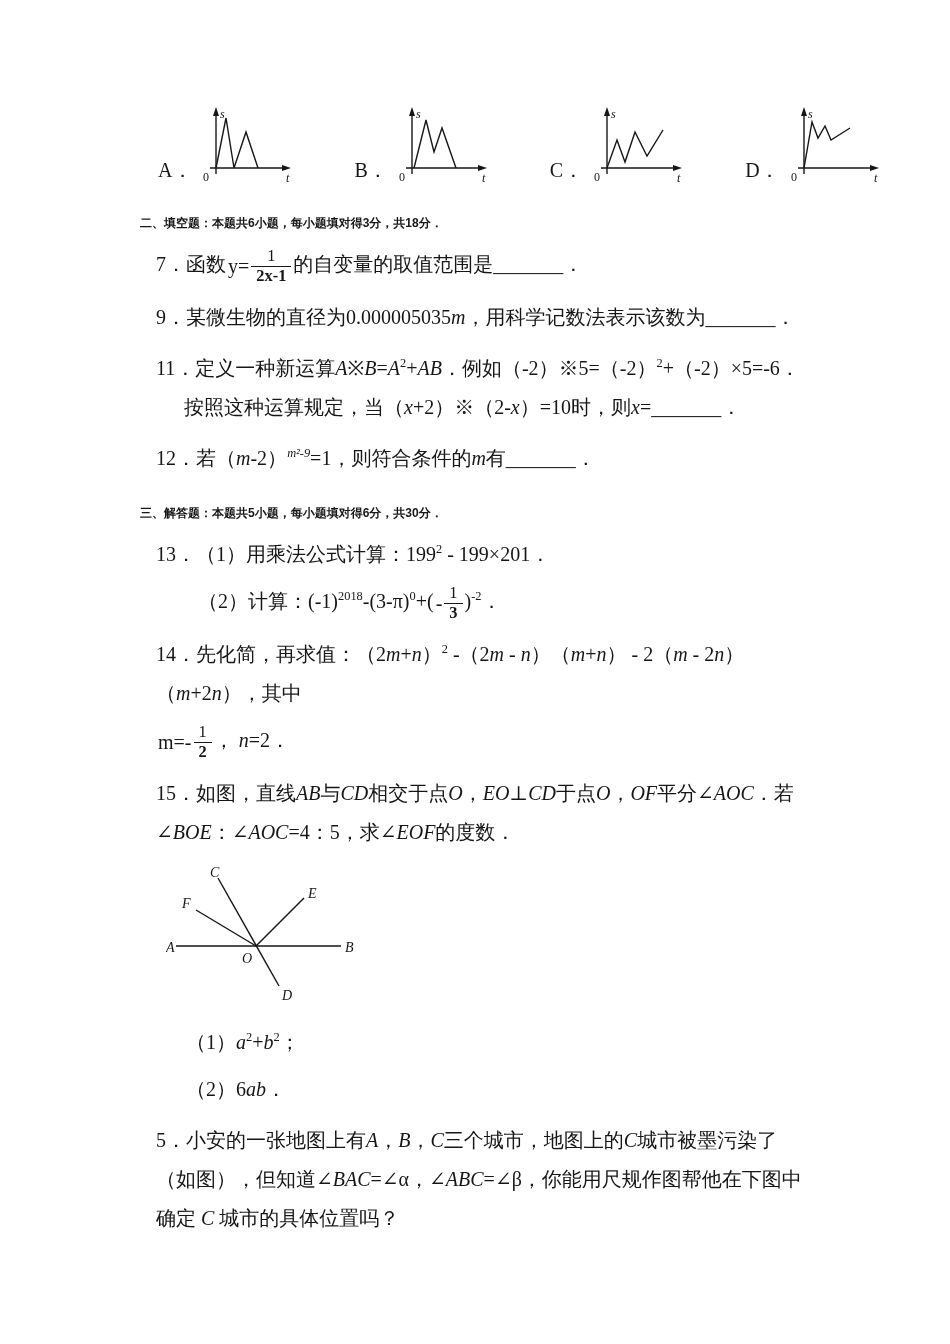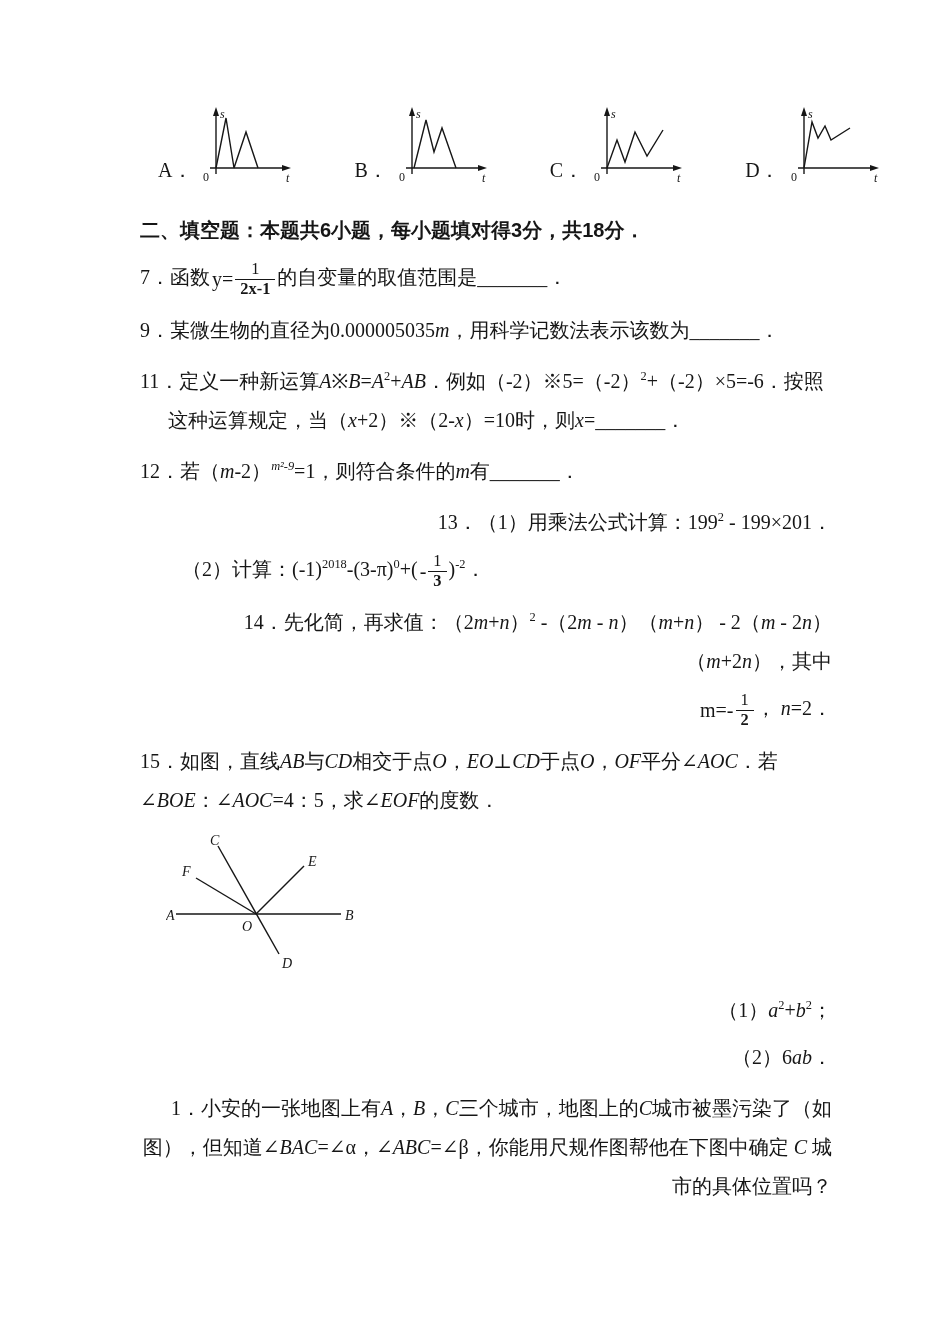--- a/index.html
+++ b/index.html
@@ -10,27 +10,27 @@
   }
   .content{padding:104px 118px 60px 140px;box-sizing:border-box;width:950px;}
   
   .opt-row{display:flex;align-items:flex-end;gap:58px;margin:0 0 26px 18px;}
   .opt{display:flex;align-items:flex-end;}
   .opt-label{margin:0 8px 4px 0;font-size:20px;}
   svg text.ax{font-size:12px;font-style:italic;font-family:"Liberation Serif",serif;fill:#161616;}
   svg text.zero{font-size:12px;font-style:normal;fill:#161616;}
   
   .sec{font-family:"Liberation Sans","DejaVu Sans",sans-serif;font-weight:bold;
-       font-size:20px;margin:26px 0 10px 0;line-height:1.6;}
+       font-size:12px;margin:26px 0 10px 0;line-height:1.6;}
   
-  .q{margin:12px 0;line-height:1.95;}
+  .q{margin:12px 16px;line-height:1.95;}
   .hang{padding-left:28px;text-indent:-28px;}
   .subline{margin:8px 0 8px 42px;line-height:1.95;}
-  .subline2{margin:8px 0 8px 30px;line-height:1.95;text-align:right;}
-  .noindent{margin:8px 0;line-height:1.95;text-align:right;}
+  .subline2{margin:8px 0 8px 30px;line-height:1.95;}
+  .noindent{margin:8px 0;line-height:1.95;}
   .sup{vertical-align:super;font-size:0.62em;line-height:0;}
   .it{font-style:italic;}
   .frac{display:inline-flex;align-items:center;vertical-align:middle;margin:0 2px;}
   .frac-pre{margin-right:2px;}
   .stack{display:inline-flex;flex-direction:column;align-items:center;line-height:1.15;font-size:0.82em;}
   .num{padding:0 5px;}
   .den{border-top:1.5px solid #161616;padding:0 5px;font-weight:bold;}
   .fig15{margin:14px 0 6px 26px;}
   svg text.geo{font-size:14px;font-style:italic;font-family:"Liberation Serif",serif;fill:#161616;}
   svg line,svg polyline{stroke:#161616;stroke-width:1.4;fill:none;}
@@ -107,20 +107,21 @@
         <span class="frac-pre">y=</span>
         <span class="stack">
           <span class="num">1</span>
           <span class="den">2x-1</span>
         </span>
       </span><span>的自变量的取值范围是_______．</span></div>
   <div class="q"><span>9．某微生物的直径为0.000005035</span><span class="it">m</span><span>，用科学记数法表示该数为_______．</span></div>
   <div class="q hang"><span>11．定义一种新运算</span><span class="it">A</span><span>※</span><span class="it">B</span><span>=</span><span class="it">A</span><span class="sup">2</span><span>+</span><span class="it">AB</span><span>．例如（-2）※5=（-2）</span><span class="sup">2</span><span>+（-2）×5=-6．按照这种运算规定，当（</span><span class="it">x</span><span>+2）※（2-</span><span class="it">x</span><span>）=10时，则</span><span class="it">x</span><span>=_______．</span></div>
   <div class="q"><span>12．若（</span><span class="it">m</span><span>-2）</span><span class="sup it">m²-9</span><span>=1，则符合条件的</span><span class="it">m</span><span>有_______．</span></div>
 
+  <div class="sec">三、解答题：本题共5小题，每小题填对得6分，共30分．</div>
 
   <div class="q">
     <div class="noindent"><span>13．（1）用乘法公式计算：199</span><span class="sup">2</span><span> - 199×201．</span></div>
     <div class="subline"><span>（2）计算：(-1)</span><span class="sup">2018</span><span>-(3-π)</span><span class="sup">0</span><span>+(</span><span class="frac">
           <span class="frac-pre">-</span>
           <span class="stack">
             <span class="num">1</span>
             <span class="den">3</span>
           </span>
         </span><span>)</span><span class="sup">-2</span><span>．</span></div>
@@ -154,17 +155,17 @@
       <text class="geo" x="116" y="134">D</text>
     </svg>
   </div>
 
   <div class="q">
     <div class="subline2"><span>（1）</span><span class="it">a</span><span class="sup">2</span><span>+</span><span class="it">b</span><span class="sup">2</span><span>；</span></div>
     <div class="subline2"><span>（2）6</span><span class="it">ab</span><span>．</span></div>
   </div>
 
   <div class="q">
-    <div class="noindent"><span>1．小安的一张地图上有</span><span class="it">A</span><span>，</span><span class="it">B</span><span>，</span><span class="it">C</span><span>三个城市，地图上的</span><span class="it">C</span><span>城市被墨污染了（如图），但知道∠</span><span class="it">BAC</span><span>=∠α，∠</span><span class="it">ABC</span><span>=∠β，你能用尺规作图帮他在下图中确定 </span><span class="it">C</span><span> 城市的具体位置吗？</span></div>
+    <div class="noindent"><span>5．小安的一张地图上有</span><span class="it">A</span><span>，</span><span class="it">B</span><span>，</span><span class="it">C</span><span>三个城市，地图上的</span><span class="it">C</span><span>城市被墨污染了（如图），但知道∠</span><span class="it">BAC</span><span>=∠α，∠</span><span class="it">ABC</span><span>=∠β，你能用尺规作图帮他在下图中确定 </span><span class="it">C</span><span> 城市的具体位置吗？</span></div>
 
   </div>
 
 </div>
 
 </body></html>

